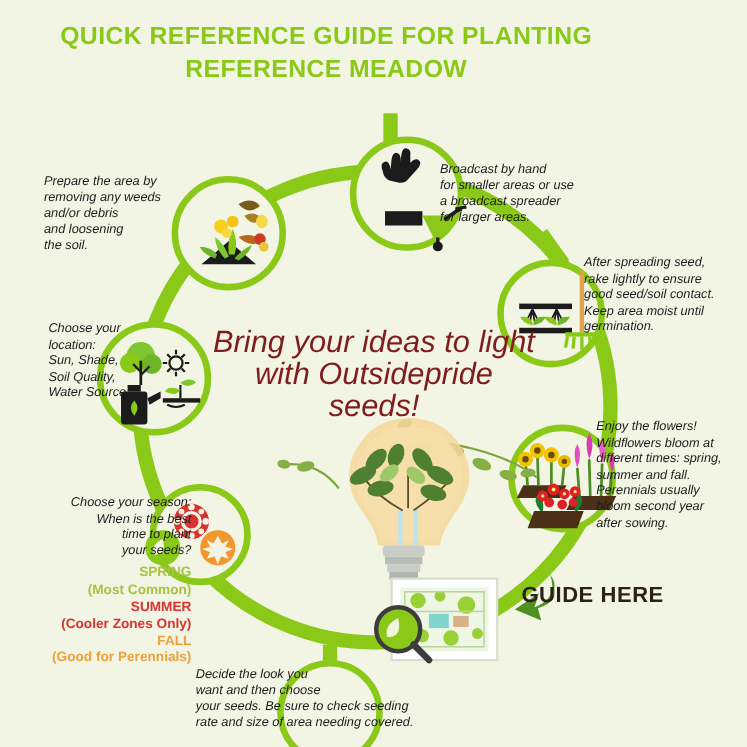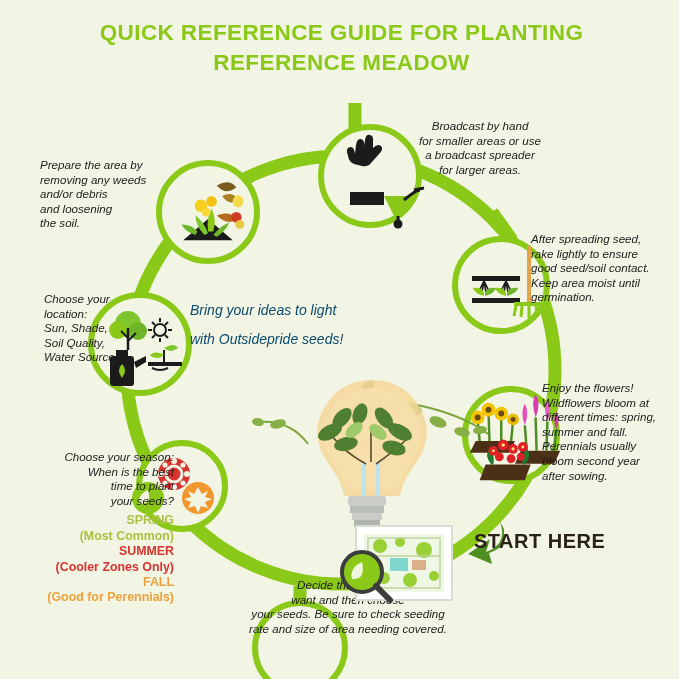--- a/index.html
+++ b/index.html
@@ -15,21 +15,20 @@
 
   
   #title{
     top:18px;left:0;width:593px;
     text-align:center;
     color:#8bc919;
     font-weight:bold;
     font-size:22.5px;
     letter-spacing:0.4px;
     line-height:30px;
-    padding-left:45px;
   }
   #title .l2{display:block;}
 
   
   #ring-svg{left:0;top:0;width:679px;height:679px;}
 
   
   .node{
     border-radius:50%;
     background:#f2f4e4;
@@ -40,29 +39,29 @@
   
   .callout{
     font-style:italic;
     font-size:11.6px;
     line-height:14.6px;
     color:#1c1c1c;
     white-space:pre-line;
   }
   .ta-r{text-align:left;}
   .ta-l{text-align:left;}
-  .ta-c{text-align:center;}
+  .ta-c{text-align:left;margin-top:28px;}
 
   
   #slogan{
     font-style:italic;
-    font-size:14px;
+    font-size:28px;
     line-height:29px;
-    color:#0c4a6e;
-    text-align:left;
+    color:#7f1d1d;
+    text-align:center;
     white-space:pre-line;
     width:300px;
   }
 
   
   #seasons{width:180px;}
   #seasons .q{
     font-style:italic;font-size:11.6px;line-height:14.6px;
     color:#1c1c1c;text-align:right;white-space:pre-line;
   }
@@ -417,18 +416,18 @@
   </svg>
   <svg class="abs" style="left:338px;top:548px;width:56px;height:56px;" viewBox="0 0 56 56">
     <circle cx="24" cy="24" r="20" fill="#8bc919" stroke="#3c3c3c" stroke-width="4"></circle>
     <path d="M24 14 q-13 6 -10 17 q14 1 10 -17 Z" fill="#eef7dc"></path>
     <line x1="38" y1="38" x2="52" y2="52" stroke="#3c3c3c" stroke-width="6" stroke-linecap="round"></line>
   </svg>
 
   <svg class="abs" style="left:438px;top:516px;width:66px;height:48px;" viewBox="0 0 66 48">
     <path d="M62 6 q8 22 -14 30 l4 -13 l-22 15 l24 10 l-3 -11 q26 -9 11 -31 Z" fill="#4f9022"></path>
   </svg>
-  <div class="abs" id="start-here" style="left:474px;top:530px;">START HERE</div>
+  <div class="abs" id="start-here" style="left:474px;top:530px;">GUIDE HERE</div>
 
   <div class="abs" id="slogan" style="left:190px;top:296px;">Bring your ideas to light
 with Outsidepride seeds!</div>
 
 </div>
 
 </body></html>

